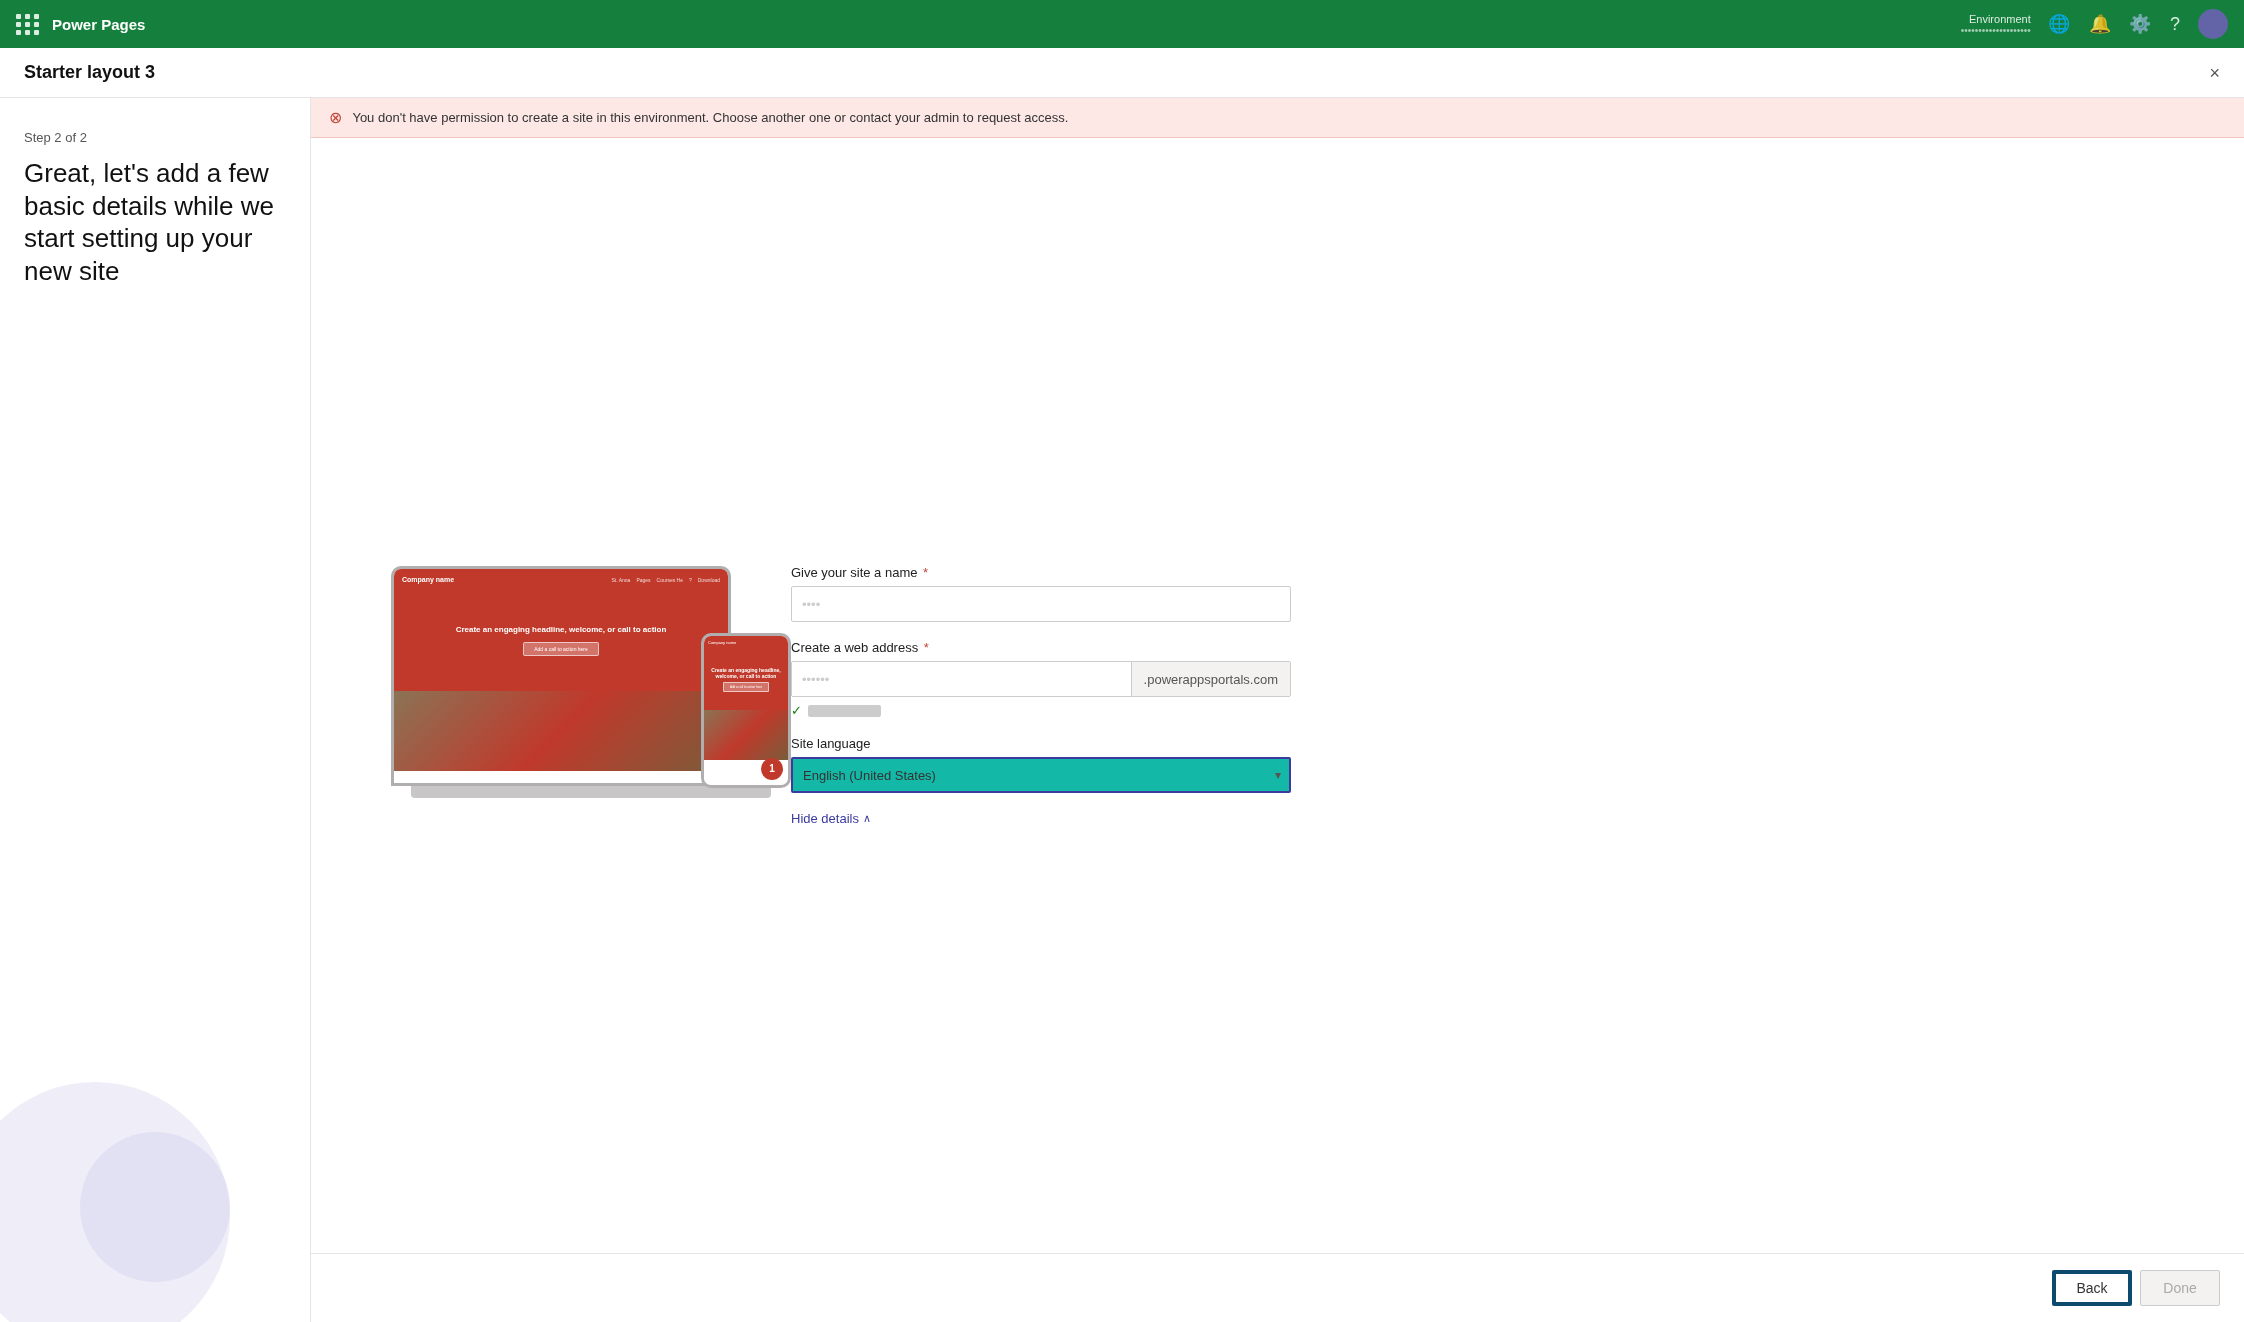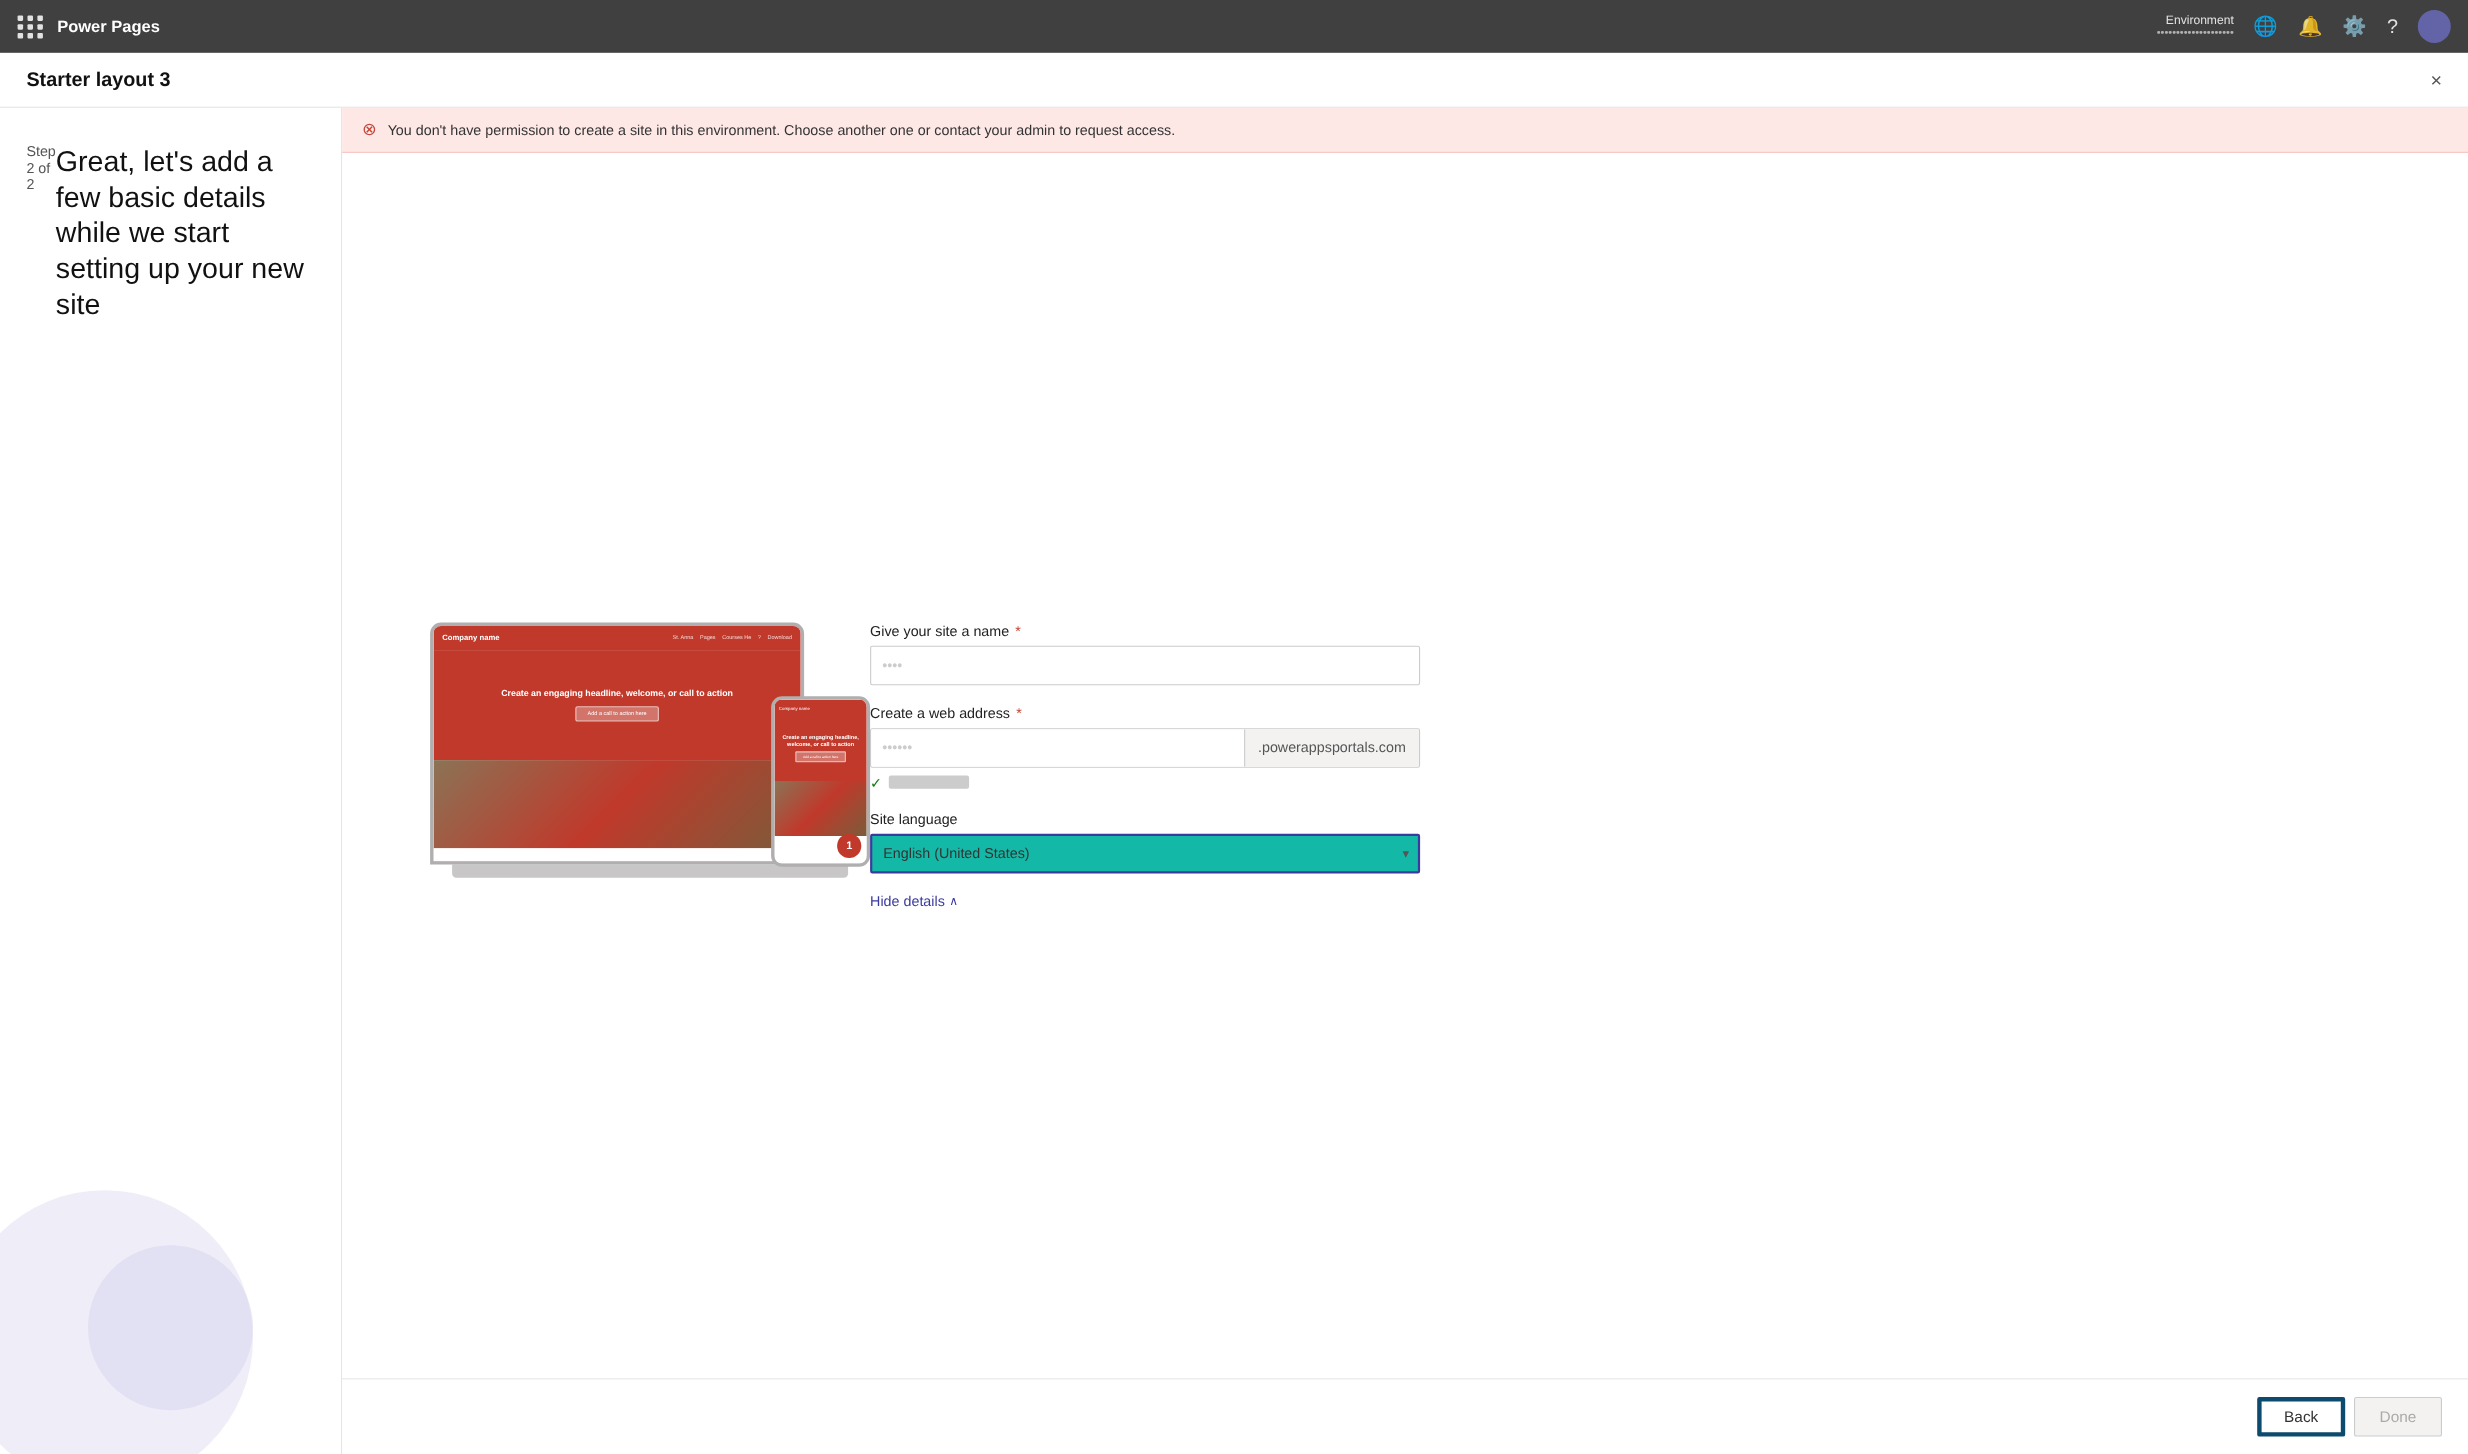--- a/index.html
+++ b/index.html
@@ -1,20 +1,20 @@
 <!DOCTYPE html>
 <html><head>
   <meta charset="utf-8">
   <style>
     * { box-sizing: border-box; margin: 0; padding: 0; }
     body { font-family: 'Segoe UI', sans-serif; background: #fff; height: 100vh; display: flex; flex-direction: column; overflow: hidden; }
 
     
     .top-nav {
-      background: #404040;
+      background: #15803d;
       color: #fff;
       display: flex;
       align-items: center;
       padding: 0 16px;
       height: 48px;
       flex-shrink: 0;
       justify-content: space-between;
     }
     .nav-left { display: flex; align-items: center; gap: 12px; }
     .nav-dots { display: grid; grid-template-columns: repeat(3, 6px); gap: 3px; cursor: pointer; }
@@ -46,21 +46,21 @@
     }
 
     
     .left-panel {
       width: 310px;
       flex-shrink: 0;
       padding: 32px 24px;
       position: relative;
       overflow: hidden;
       display: flex;
-      flex-direction: row;
+      flex-direction: column;
     }
     .step-label { font-size: 13px; color: #555; margin-bottom: 12px; }
     .step-heading { font-size: 26px; font-weight: 400; color: #111; line-height: 1.25; }
     .left-decoration {
       position: absolute;
       bottom: -30px;
       left: -40px;
       width: 270px;
       height: 270px;
       background: #e8e7f5;

